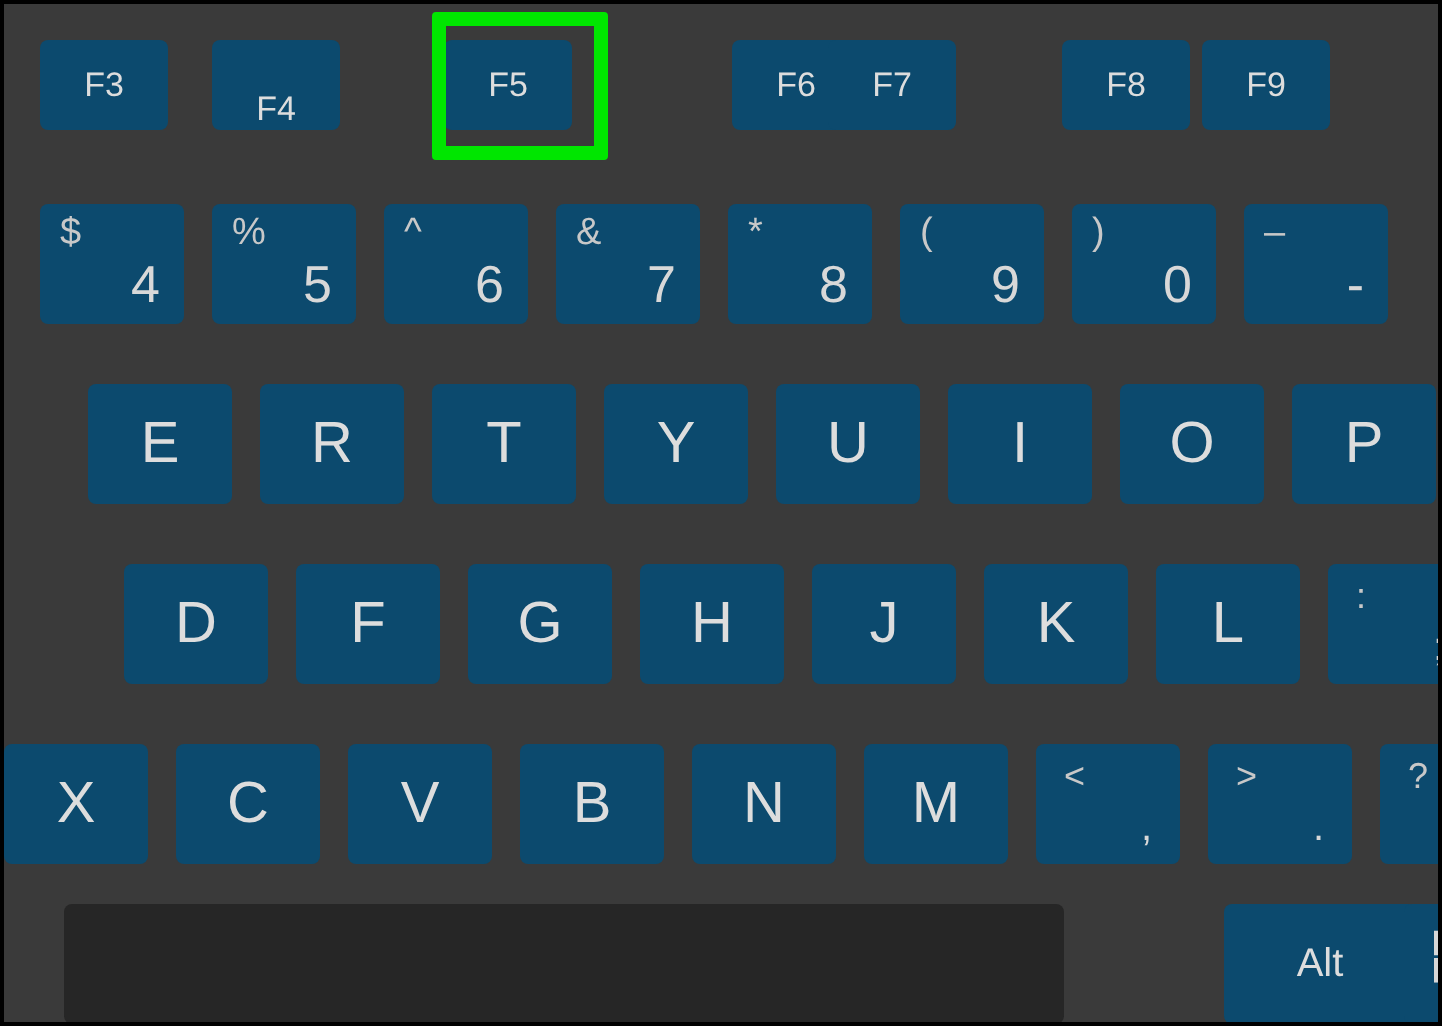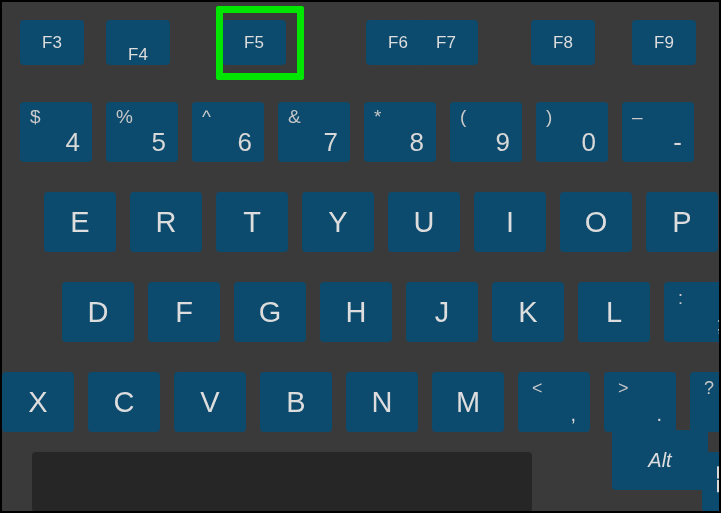--- a/index.html
+++ b/index.html
@@ -119,21 +119,21 @@
       </div>
       <div class="key fn" style="left: 326px; top: 18px; margin-left: 38px;">
         <span>F6</span>
       </div>
       <div class="key fn" style="left: 412px; top: 18px;">
         <span>F7</span>
       </div>
       <div class="key fn" style="left: 498px; top: 18px; margin-left: 31px;">
         <span>F8</span>
       </div>
-      <div class="key fn" style="left: 630px; top: 18px;">
+      <div class="key fn" style="left: 599px; top: 18px;">
         <span>F9</span>
       </div>
     </div>
 
   <div class="highlight" style="left:214px; top:4px; width:88px; height:74px;"></div>
 
   <div id="num-row">
       <div class="key num" style="left: 18px; top: 100px;">
         <span class="upper">$</span>
         <span class="lower">4</span>
@@ -250,21 +250,21 @@
         <span class="upper">&gt;</span>
         <span class="lower">.</span>
       </div>
       <div class="key punct" style="left: 688px; top: 370px;">
         <span class="upper">?</span>
       </div>
     </div>
 
   <div class="spacebar" style="left:30px; top:450px; width:500px; height:60px;"></div>
 
-  <div class="key mod" style="left:610px; top:428px; width:96px; height:60px;font-style:italic;">
+  <div class="key mod" style="left:610px; top:450px; width:96px; height:60px;">
     <span>Alt</span>
   </div>
 
   <div class="key mod winkey" style="left:700px; top:450px; width:60px; height:60px;">
     <span>
       <svg viewBox="0 0 88 88">
         <rect x="0" y="4" width="40" height="36"></rect>
         <rect x="44" y="0" width="44" height="40"></rect>
         <rect x="0" y="44" width="40" height="36"></rect>
         <rect x="44" y="44" width="44" height="40"></rect>

